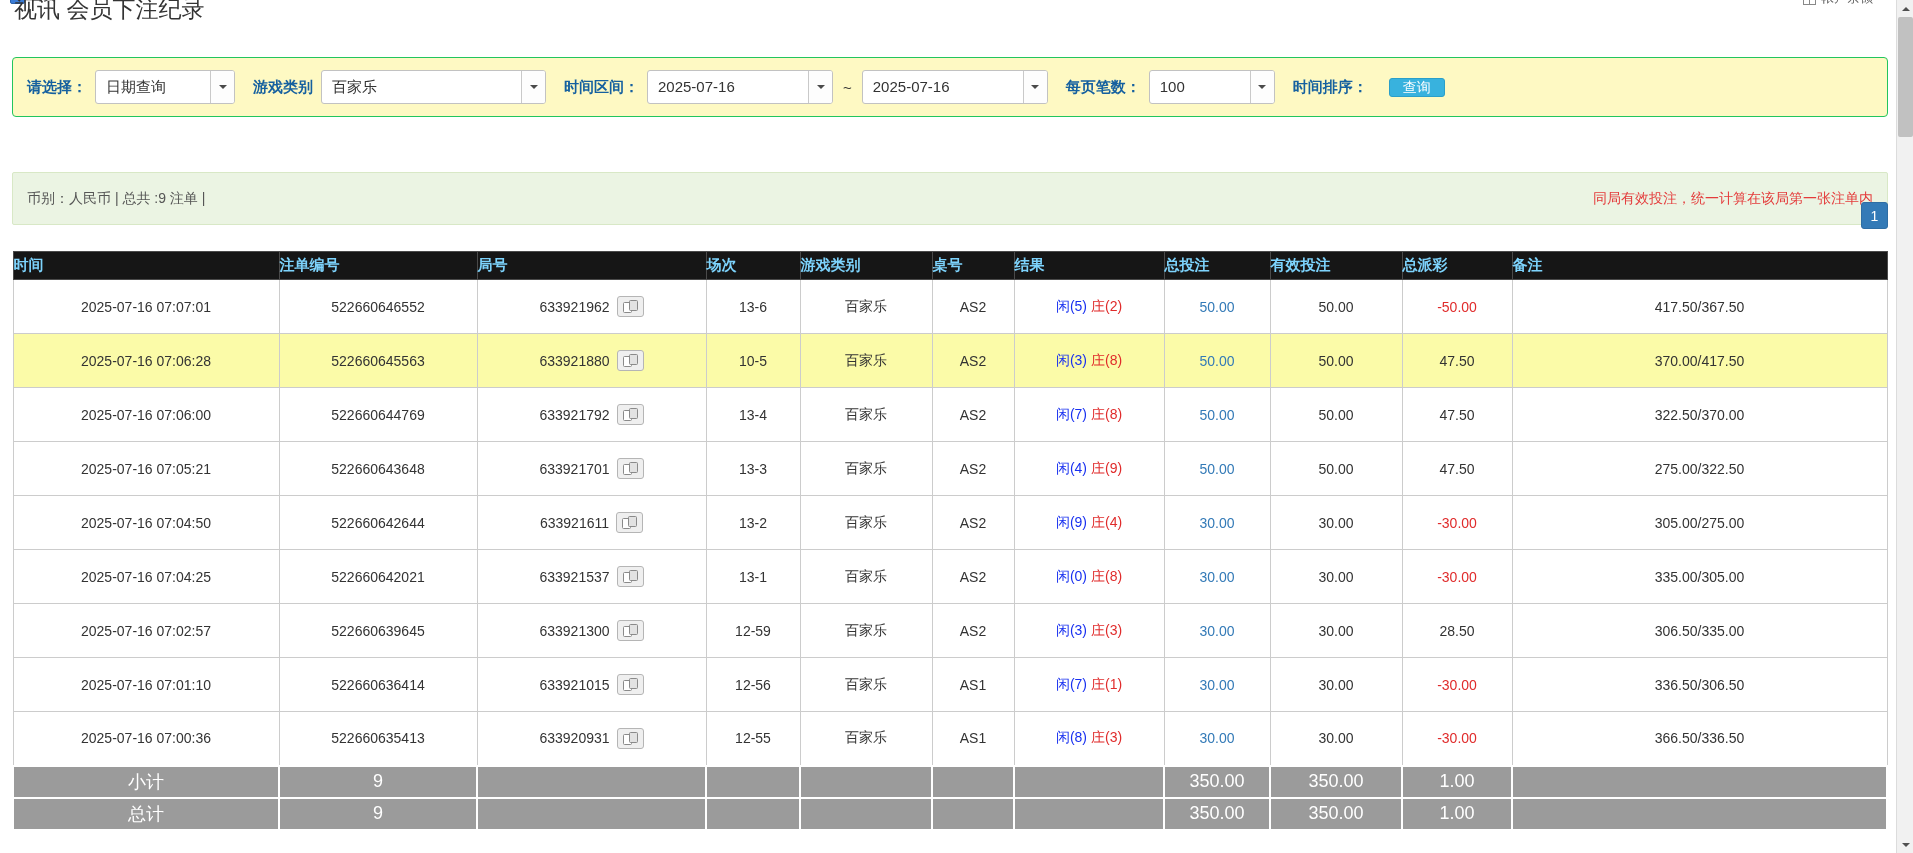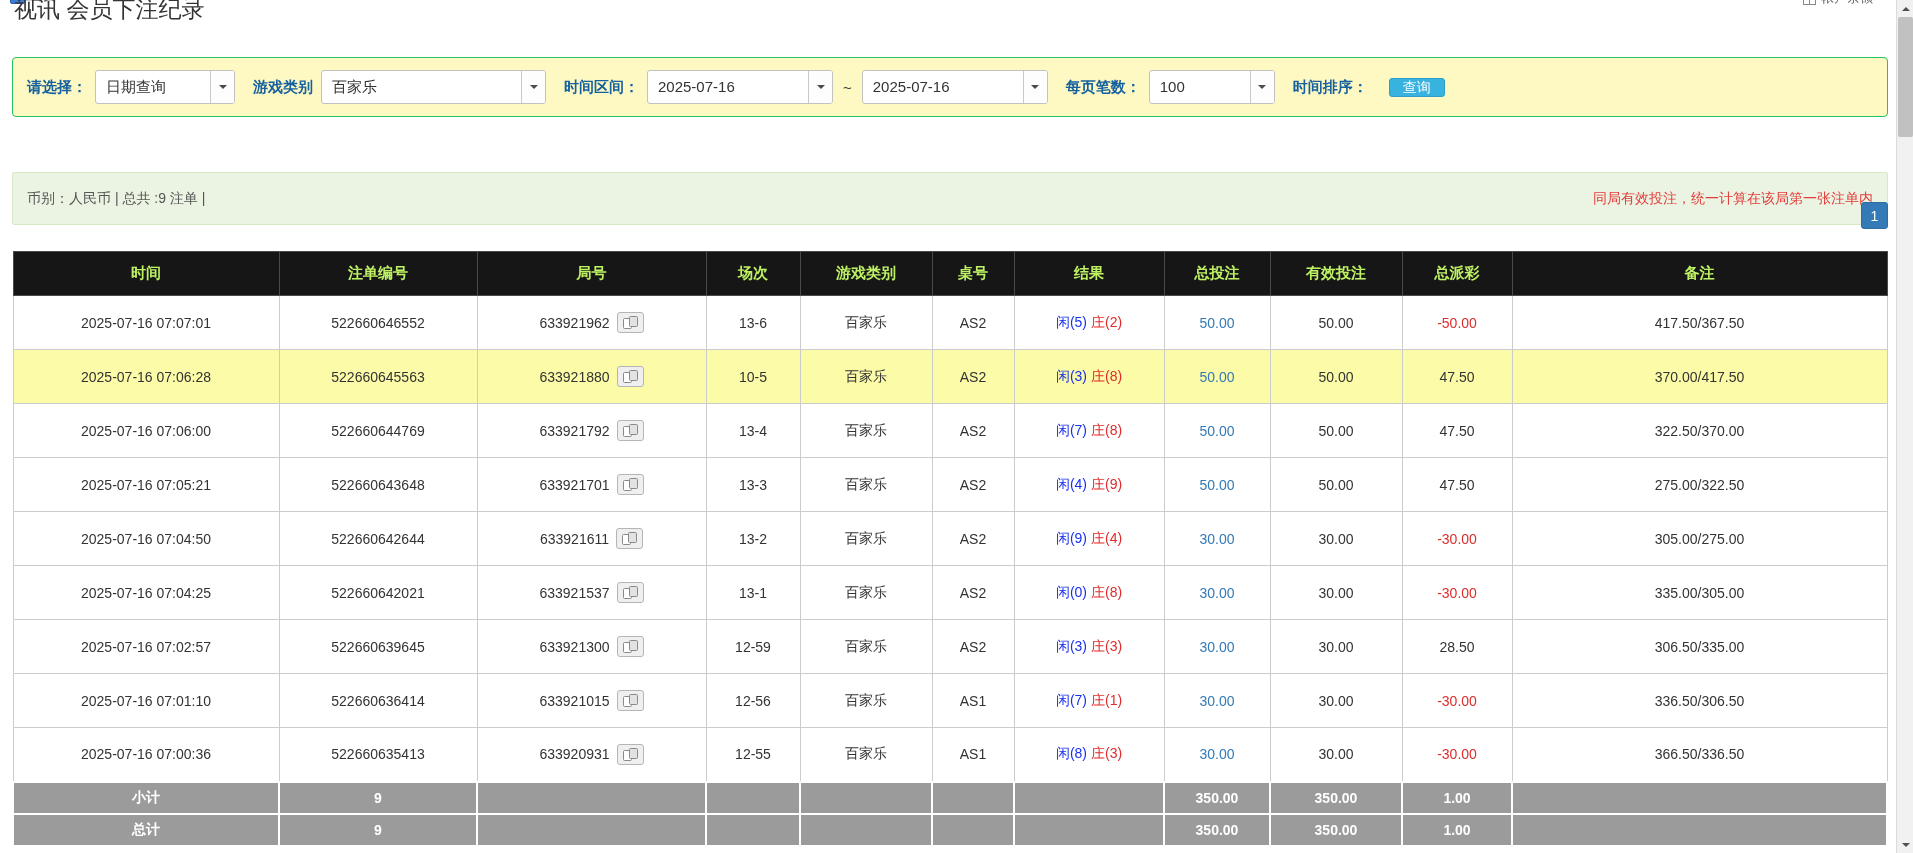--- a/index.html
+++ b/index.html
@@ -50,39 +50,39 @@
   
   .pager { position:absolute; top:202px; left:12px; width:1876px; text-align:right; }
   .page-btn {
     display:inline-block; width:27px; height:27px; line-height:27px; text-align:center;
     background:#337ab7; border:1px solid #2e6da4; color:#fff; font-size:14px; border-radius:3px; cursor:pointer;
   }
 
   
   .records { position:absolute; top:251px; left:12px; width:1876px; border-collapse:collapse; table-layout:fixed; }
   .records th {
-    background:#161616; color:#bef264; font-weight:bold; font-size:15px; height:44px;
-    border:1px solid #4a4a4a; text-align:center;
+    background:#161616; color:#7dd3fc; font-weight:bold; font-size:15px; height:28px;
+    border:1px solid #4a4a4a; text-align:left;
   }
   .records td {
     height:54px; text-align:center; font-size:14px; color:#333;
     border:1px solid #cccccc; background:#fff; overflow:hidden;
   }
   .records tr.highlight td { background:#fbfba8; }
   .round-wrap { display:inline-flex; align-items:center; gap:7px;text-align:center; }
   .icon-card {
     display:inline-flex; align-items:center; justify-content:center;
     width:27px; height:21px; background:#efefef; border:1px solid #b5b5b5; border-radius:3px; cursor:pointer;
   }
   .res-player { color:#1830f0; }
   .res-banker { color:#e02b2b; margin-left:4px; }
   .records td.link { color:#337ab7; cursor:pointer; }
   .records td.payout.neg { color:#e02b2b; }
   .records tfoot td {
-    background:#9b9b9b; color:#fff; font-weight:bold; height:32px; font-size:14px;
+    background:#9b9b9b; color:#fff; font-weight:normal; height:32px; font-size:18px;
     border:2px solid #fff; border-top:none;
   }
   .records tfoot tr.subtotal td { border-top:2px solid #fff; }
 
   
   .scrollbar { position:absolute; top:0; right:0; width:17px; height:853px; background:#f1f1f1; border-left:1px solid #dcdcdc; }
   .sb-arrow { position:absolute; left:0; width:17px; height:17px; display:flex; align-items:center; justify-content:center; cursor:pointer; }
   .sb-arrow.up { top:0; }
   .sb-arrow.down { bottom:0; }
   .sb-arrow.up::after { content:""; border:4px solid transparent; border-bottom-color:#505050; margin-top:-4px; }

